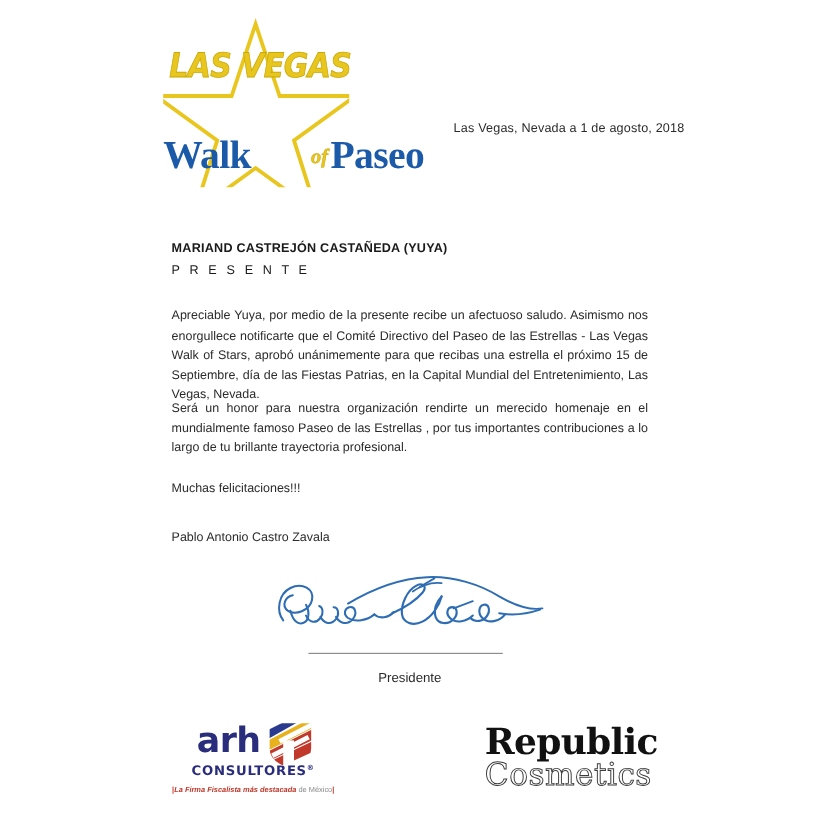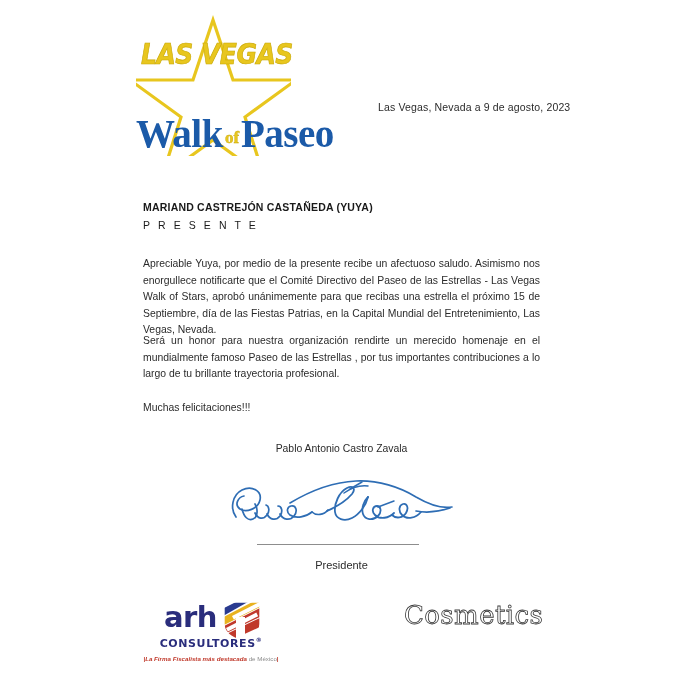--- a/index.html
+++ b/index.html
@@ -59,32 +59,34 @@
     left: 0;
     top: 100px;
     width: 155px;
     text-align: center;
     white-space: nowrap;
     line-height: 1;
   }
   .lv-walk, .lv-stars {
     font-family: "Liberation Serif", serif;
     font-weight: 700;
-    font-size: 39px;
+    font-size: 33px;
     color: #1b5aa8;
     letter-spacing: -0.5px;
   }
   .lv-of {
     font-family: "Liberation Serif", serif;
     font-weight: 700;
+    font-style: italic;
     font-size: 17px;
     color: #e8c61e;
     -webkit-text-stroke: 0.4px #c9a908;
     padding: 0 2px;
     vertical-align: 4px;
+    margin-left: 48px;
   }
 
   
   .date-line {
     position: absolute;
     left: 378px;
     top: 101px;
     font-size: 10.5px;
     color: #2b2b2b;
     white-space: nowrap;
@@ -127,21 +129,21 @@
   .para1 { top: 256px; }
   .para2 { top: 333px; }
   .para3 { top: 400px; text-align: left; }
 
   
   .signer-name {
     position: absolute;
     left: 143px;
     top: 443px;
     width: 397px;
-    text-align: center;
+    text-align: left;
     font-size: 10.4px;
     color: #2b2b2b;
   }
   .signature-wrap {
     position: absolute;
     left: 228px;
     top: 473px;
     width: 230px;
     height: 62px;
   }
@@ -279,21 +281,21 @@
   <div class="letterhead">
     <svg class="lv-star" viewBox="0 0 155 142">
       <polygon points="77,6 97,66 160,66 109,103 128,163 77,126 26,163 45,103 -6,66 57,66" fill="none" stroke="#e8c61e" stroke-width="3.2" stroke-linejoin="miter"></polygon>
     </svg>
     <div class="lv-vegas-text">LAS VEGAS</div>
     <div class="lv-walk-line">
       <span class="lv-walk">Walk</span><span class="lv-of">of</span><span class="lv-stars">Paseo</span>
     </div>
   </div>
 
-  <div class="date-line">Las Vegas, Nevada a 9 de agosto, 2023</div>
+  <div class="date-line">Las Vegas, Nevada a 1 de agosto, 2018</div>
 
   <div class="addressee">MARIAND  CASTREJÓN CASTAÑEDA (YUYA)</div>
   <div class="presente">P R E S E N T E</div>
 
   <div class="body-block para1">Apreciable Yuya, por medio de la presente recibe un afectuoso saludo. Asimismo nos enorgullece notificarte que el Comité Directivo del Paseo de las Estrellas - Las Vegas Walk of Stars, aprobó unánimemente para que recibas una estrella el próximo 15 de Septiembre, día de las Fiestas Patrias, en la Capital Mundial del Entretenimiento, Las Vegas, Nevada.</div>
   <div class="body-block para2">Será un honor para nuestra organización rendirte un merecido  homenaje en el mundialmente famoso Paseo de las Estrellas , por tus importantes contribuciones a lo largo de tu brillante trayectoria profesional.</div>
   <div class="body-block para3">Muchas felicitaciones!!!</div>
 
   <div class="signer-name">Pablo Antonio Castro Zavala</div>
 
@@ -341,18 +343,19 @@
           <rect x="4" y="28" width="34" height="4" fill="#ffffff" transform="rotate(-27 4 28)"></rect>
           <rect x="14" y="17" width="9" height="24" fill="#ffffff"></rect>
         </g>
         <path d="M2,2 H38 V24 C38,33 30,38 20,41 C10,38 2,33 2,24 Z" fill="none" stroke="#ffffff" stroke-width="1.4"></path>
       </svg>
       <div class="arh-consultores"><span>CONSULTORES</span><sup>®</sup></div>
       <div class="arh-tagline"><span class="bar">|</span><span class="tag-red">La Firma Fiscalista más destacada</span><span class="tag-gray"> de México</span><span class="bar">|</span></div>
     </div>
 
     <div class="republic-logo">
+      <div class="republic-word">Republic</div>
       <div class="cosmetics-word">Cosmetics</div>
     </div>
 
   </div>
 
 </div>
 
 </body></html>

